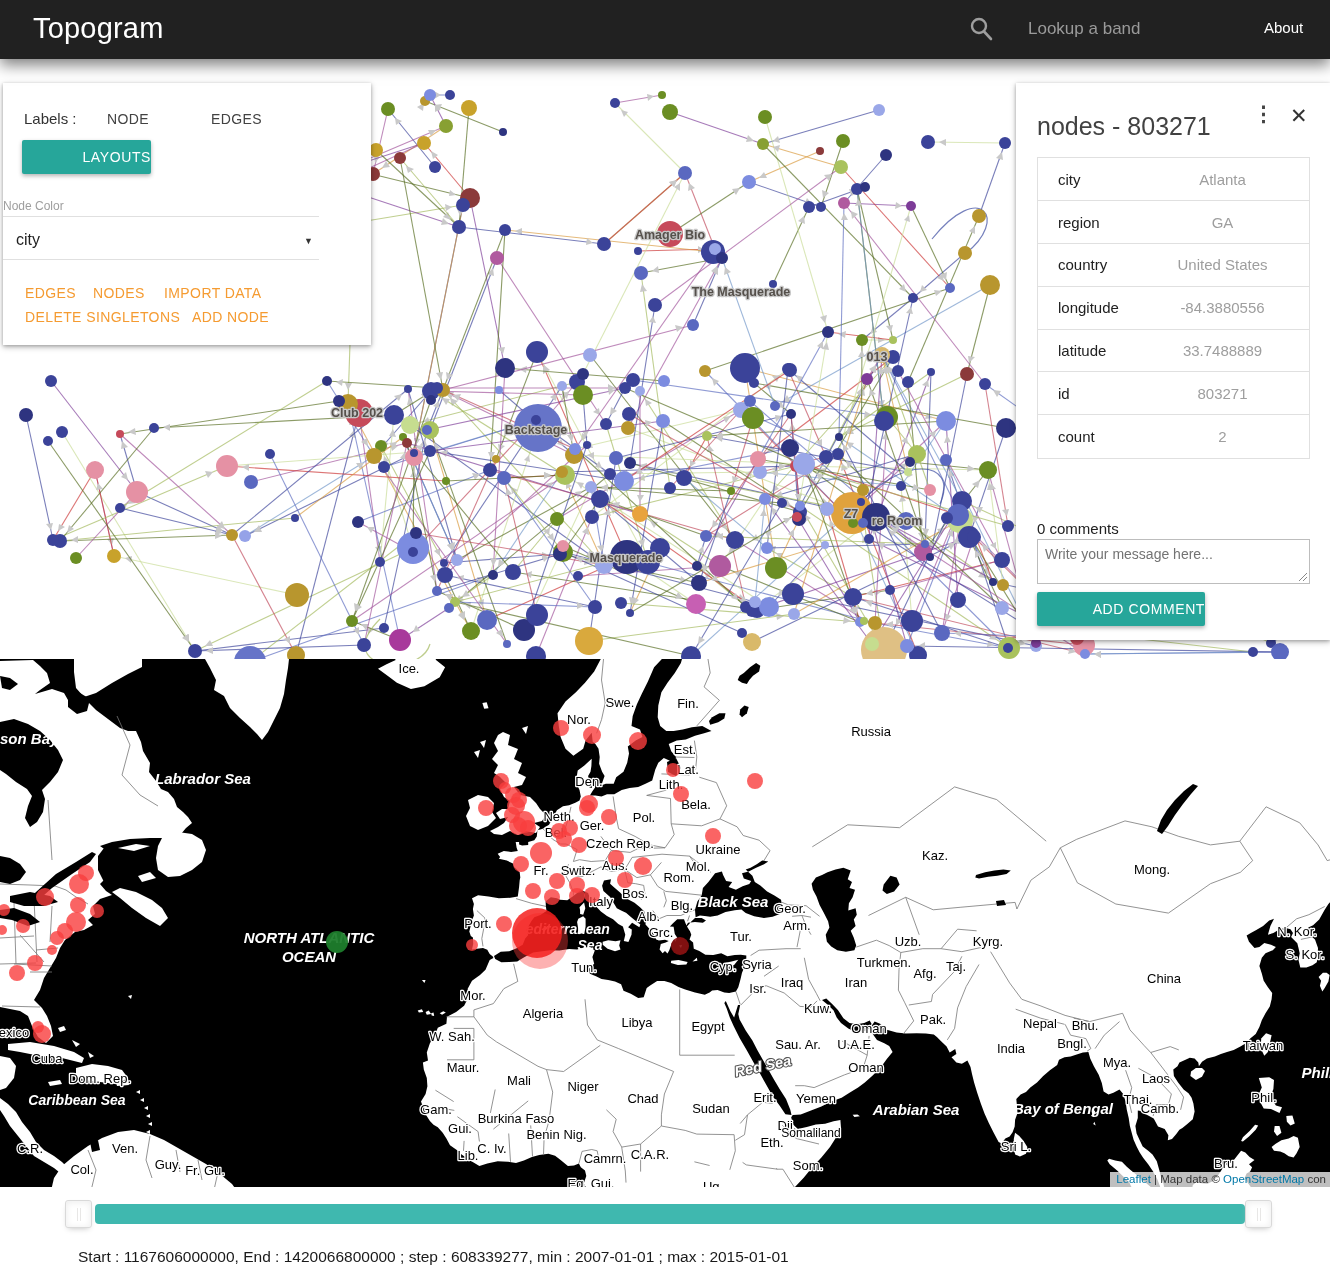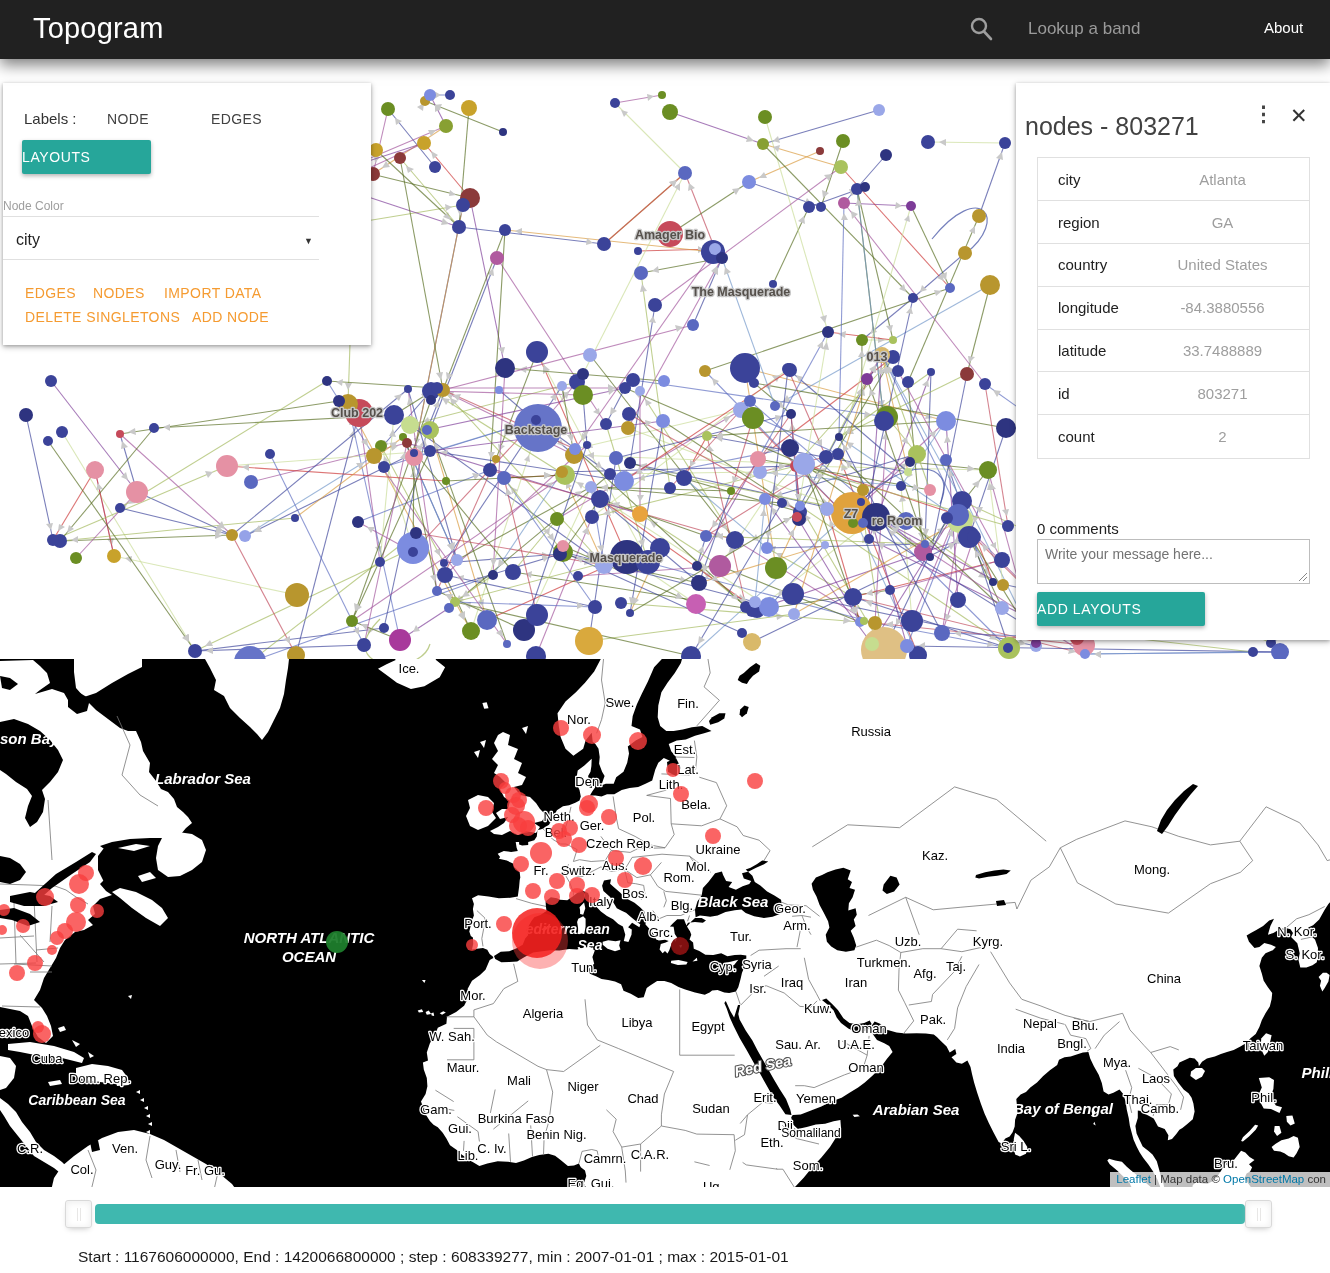--- a/index.html
+++ b/index.html
@@ -6,28 +6,28 @@
 .appbar{position:absolute;left:0;top:0;width:1330px;height:59px;background:#212121;z-index:30;box-shadow:0 6px 14px rgba(0,0,0,0.5)}
 .appbar .title{position:absolute;left:33px;top:12px;font-size:29px;color:#fff;letter-spacing:0.2px}
 .appbar .lookup{position:absolute;left:1028px;top:19px;font-size:17px;color:#9a9a9a}
 .appbar .about{position:absolute;left:1264px;top:19px;font-size:15px;color:#fff}
 .graph{position:absolute;left:0;top:59px;width:1330px;height:600px;background:#fff;overflow:hidden;z-index:1}
 .card{position:absolute;background:#fff;box-shadow:0 2px 6px rgba(0,0,0,0.28),0 1px 3px rgba(0,0,0,0.2);z-index:20}
 .leftcard{left:3px;top:83px;width:368px;height:262px}
 .rightcard{left:1016px;top:83px;width:314px;height:557px}
 .lbl{position:absolute;left:21px;top:27px;font-size:15px;color:#333}
 .flatbtn{position:absolute;top:28px;font-size:14px;color:#424242;letter-spacing:0.4px}
-.tealbtn{position:absolute;background:#26a69a;color:#fff;border-radius:2px;box-shadow:0 2px 4px rgba(0,0,0,0.3);text-align:left;letter-spacing:0.6px}
+.tealbtn{position:absolute;background:#26a69a;color:#fff;border-radius:2px;box-shadow:0 2px 4px rgba(0,0,0,0.3);text-align:right;letter-spacing:0.6px}
 .layouts{left:19px;top:57px;width:129px;height:34px;font-size:14px;line-height:34px}
 .nodecolor{position:absolute;left:0px;top:116px;font-size:12px;color:#9e9e9e}
 .seltext{position:absolute;left:13px;top:148px;font-size:16px;color:#212121}
 .selarrow{position:absolute;left:301px;top:153px;font-size:9px;color:#333}
 .divider{position:absolute;left:0;width:316px;border-top:1px solid #e0e0e0}
 .lnk{position:absolute;font-size:14px;color:#f59b31;letter-spacing:0.4px}
-.rtitle{position:absolute;left:9px;top:29px;font-size:25px;color:#424242}
+.rtitle{position:absolute;left:21px;top:29px;font-size:25px;color:#424242}
 .dots3{position:absolute;left:237px;top:19px;color:#444;font-size:21px;font-weight:bold}
 .closex{position:absolute;left:274px;top:21px;color:#333;font-size:21px}
 table.props{width:100%;border-collapse:collapse;font-size:15px}
 table.props td{border-bottom:1px solid #e0e0e0;height:42.8px;padding:0}
 table.props tr:last-child td{border-bottom:none}
 table.props tr td:first-child{color:#212121;padding-left:20px}
 table.props tr td:last-child{color:#9e9e9e;text-align:center;padding-right:18px}
 .tblwrap{position:absolute;left:21px;top:74px;width:273px;border:1px solid #e0e0e0}
 .comments{position:absolute;left:21px;top:437px;font-size:15px;color:#212121}
 .msgbox{position:absolute;left:21px;top:456px;width:273px;height:45px;border:1px solid #bdbdbd;background:#fff}
@@ -1170,21 +1170,21 @@
  </tbody>
       </table>
  </div>
  <div class="comments">0 comments</div>
  <div class="msgbox">
       <span>Write your message here...</span>
   <svg style="position:absolute;right:1px;bottom:1px" width="10" height="10">
         <path d="M9,1 L1,9 M9,5 L5,9" stroke="#888" stroke-width="1"></path>
       </svg>
  </div>
- <div class="tealbtn addcomment">ADD LAYOUTS</div>
+ <div class="tealbtn addcomment">ADD COMMENT</div>
 </div>
 <div class="mapwrap">
     <svg width="1330" height="528" viewBox="0 0 1330 528" style="position:absolute;left:0;top:0">
       <rect x="0" y="0" width="1330" height="528" fill="#000"></rect>
       <g fill="#fff" stroke="none">
         <path d="M603.4,-5.0L594.2,12.5L585.0,23.7L575.9,33.3L565.5,42.6L557.5,54.3L558.8,66.9L560.6,77.9L565.5,89.8L573.4,96.8L583.2,89.8L585.6,81.6L591.7,73.7L592.7,82.7L595.4,85.1L598.5,89.8L599.7,98.0L599.1,104.8L602.1,112.7L604.6,117.1L603.4,120.3L601.5,125.8L603.4,130.0L599.7,133.8L594.8,132.2L595.1,127.9L593.3,126.8L591.4,129.0L587.5,127.4L589.3,122.5L588.1,117.1L590.5,112.7L591.4,107.1L591.7,99.7L584.4,106.5L577.7,111.5L576.5,119.3L577.1,125.8L579.5,131.1L580.8,137.4L579.5,141.6L575.3,143.7L569.1,146.2L563.0,147.3L556.9,151.3L552.0,160.4L549.0,165.8L546.5,167.3L542.9,169.7L537.4,171.2L536.8,177.4L534.3,181.2L528.2,183.1L528.2,185.9L522.1,186.4L519.1,185.5L519.1,183.1L515.7,183.1L516.6,188.8L517.8,192.0L511.1,192.9L503.8,192.0L497.7,194.8L500.1,198.0L498.9,199.8L506.8,201.6L513.0,204.4L514.2,207.9L519.7,213.3L520.3,218.6L519.7,221.2L519.1,228.1L517.8,237.5L510.5,238.8L498.9,239.2L488.5,237.5L478.1,236.2L472.0,239.2L473.9,245.0L472.9,250.0L473.9,256.5L472.0,261.4L469.3,272.6L470.8,276.9L472.9,278.4L473.2,285.0L472.0,290.4L476.9,289.7L483.0,288.9L487.3,290.8L489.7,295.0L492.8,297.6L493.4,299.1L489.7,301.0L485.5,310.7L480.0,315.9L472.0,321.7L467.7,329.7L468.1,338.9L464.1,346.7L456.1,353.0L447.0,357.8L446.4,364.7L437.8,368.8L435.4,374.9L429.9,384.3L426.8,393.5L428.0,401.4L422.9,403.4L423.8,410.6L426.8,419.0L427.4,427.3L425.6,435.0L421.0,442.6L421.9,445.1L425.0,450.1L425.6,455.2L429.9,462.0L433.5,465.8L437.8,468.3L442.7,473.8L446.4,479.4L450.0,486.2L456.8,491.1L461.6,495.4L470.2,501.6L479.4,507.1L487.3,504.6L497.7,502.2L508.1,502.8L516.0,504.0L523.9,501.6L531.9,497.9L539.2,496.1L548.4,494.8L555.1,496.7L560.6,501.0L567.9,507.1L574.0,506.5L578.9,504.6L580.8,508.3L585.0,511.4L586.3,516.9L583.8,524.2L585.0,528.5L794.5,528.5L803.7,518.7L812.3,508.3L821.4,498.5L830.0,488.1L836.7,477.6L841.0,468.9L840.4,461.1L833.6,462.3L825.1,464.8L815.9,465.5L806.8,467.9L797.6,470.1L792.7,465.1L791.2,458.3L792.7,456.1L800.7,455.5L811.0,451.4L821.4,447.6L831.2,442.6L841.6,438.8L849.5,433.7L858.1,428.6L864.8,423.5L872.1,417.0L880.1,409.3L886.8,400.1L892.6,392.9L889.2,386.9L884.3,384.3L877.0,380.9L872.7,374.9L871.2,367.4L874.6,362.6L880.1,364.7L886.8,370.8L896.6,373.5L905.7,374.5L916.7,374.2L925.9,374.5L933.8,375.5L936.9,377.9L941.1,382.2L946.6,387.6L949.7,393.5L955.2,389.9L956.4,394.9L951.5,398.2L956.4,403.4L961.9,404.7L967.4,401.4L970.5,408.0L972.0,415.1L974.1,423.5L977.2,433.7L980.8,444.5L984.5,454.5L988.8,463.9L993.7,473.8L998.6,483.1L1001.6,484.4L1005.3,479.4L1009.6,477.6L1012.6,473.2L1014.7,467.6L1015.1,460.8L1017.5,453.9L1016.9,446.4L1016.3,440.0L1020.6,435.6L1026.0,433.1L1030.3,428.6L1037.0,423.5L1043.2,417.0L1049.9,411.2L1057.2,406.0L1059.0,400.8L1064.5,398.2L1070.6,397.5L1076.7,395.5L1082.9,393.5L1088.4,392.9L1090.2,399.5L1093.9,407.3L1098.7,415.8L1101.8,424.1L1103.6,432.4L1108.5,435.6L1113.4,433.7L1119.5,430.5L1123.2,435.0L1125.6,442.6L1126.8,450.8L1128.7,458.9L1129.9,467.0L1131.7,473.8L1133.6,480.7L1136.6,487.4L1139.7,493.6L1143.3,499.1L1148.2,505.3L1153.1,512.6L1157.4,520.6L1159.8,526.7L1160.4,528.5L1164.1,528.5L1163.5,524.8L1161.0,518.1L1159.2,510.8L1156.8,502.2L1152.5,495.4L1148.2,491.8L1142.7,487.4L1139.7,481.3L1136.6,474.5L1135.4,467.0L1137.8,458.9L1137.8,451.4L1140.9,452.0L1143.3,453.9L1148.2,456.4L1153.7,459.5L1158.0,467.6L1164.7,470.1L1168.4,476.3L1167.8,481.3L1172.0,480.0L1176.3,475.1L1179.4,470.7L1182.4,468.9L1187.3,465.1L1192.8,460.2L1194.6,452.6L1193.4,444.5L1191.6,438.8L1188.5,434.3L1183.6,430.5L1178.1,423.5L1173.9,417.0L1173.3,410.6L1177.5,407.3L1179.4,403.4L1185.5,400.8L1189.8,398.8L1194.6,399.5L1198.3,403.4L1198.9,407.3L1202.0,402.8L1206.9,399.5L1214.8,397.5L1220.9,394.9L1227.0,392.9L1233.7,390.9L1240.4,387.6L1245.9,384.3L1250.2,379.6L1255.7,374.9L1259.4,368.1L1261.8,361.2L1265.5,354.3L1269.8,347.4L1271.6,340.3L1272.2,334.0L1267.9,328.2L1263.7,321.7L1261.8,314.4L1259.4,307.0L1261.8,298.8L1265.5,294.2L1272.8,291.2L1275.9,288.1L1271.0,285.8L1264.3,283.9L1259.4,288.1L1254.5,288.9L1249.0,282.7L1246.6,276.5L1250.8,274.1L1256.3,271.0L1263.1,267.0L1269.2,261.4L1274.0,259.8L1270.4,267.0L1267.9,275.7L1273.4,274.1L1279.5,270.2L1285.7,269.0L1290.5,270.2L1293.0,274.1L1291.1,278.0L1297.3,284.3L1298.5,288.9L1299.7,294.2L1298.5,301.0L1300.3,308.5L1306.4,308.5L1312.5,306.3L1316.8,303.3L1317.7,296.5L1318.0,288.9L1315.0,280.4L1309.5,275.7L1308.3,268.6L1313.1,266.2L1319.2,260.6L1324.7,250.8L1328.4,245.0L1332.7,240.0L1334.5,236.6L1339.4,234.1L1339.4,-11.0L594.2,-11.0Z"></path>
         <path d="M503.0,73.0L510.0,76.0L508.0,86.0L518.0,90.0L514.0,100.0L522.0,104.0L518.0,114.0L526.0,118.0L522.0,126.0L514.0,128.0L520.0,136.0L530.0,138.0L536.0,144.0L540.0,150.0L546.0,156.0L542.0,162.0L534.0,164.0L540.0,168.0L536.0,174.0L526.0,172.0L518.0,176.0L510.0,172.0L502.0,176.0L494.0,175.0L490.0,172.0L498.0,168.0L504.0,164.0L508.0,158.0L500.0,160.0L496.0,154.0L502.0,150.0L508.0,150.0L510.0,142.0L504.0,138.0L500.0,130.0L506.0,124.0L500.0,118.0L494.0,114.0L498.0,106.0L492.0,100.0L498.0,92.0L494.0,84.0L498.0,76.0Z"></path>
         <path d="M468.0,141.0L478.0,136.0L488.0,138.0L494.0,144.0L492.0,153.0L496.0,159.0L488.0,167.0L478.0,171.0L470.0,167.0L466.0,157.0L470.0,149.0Z"></path>
         <path d="M480.0,83.0L486.0,81.0L484.0,89.0Z"></path>
         <path d="M474.0,93.0L480.0,91.0L478.0,99.0Z"></path>

